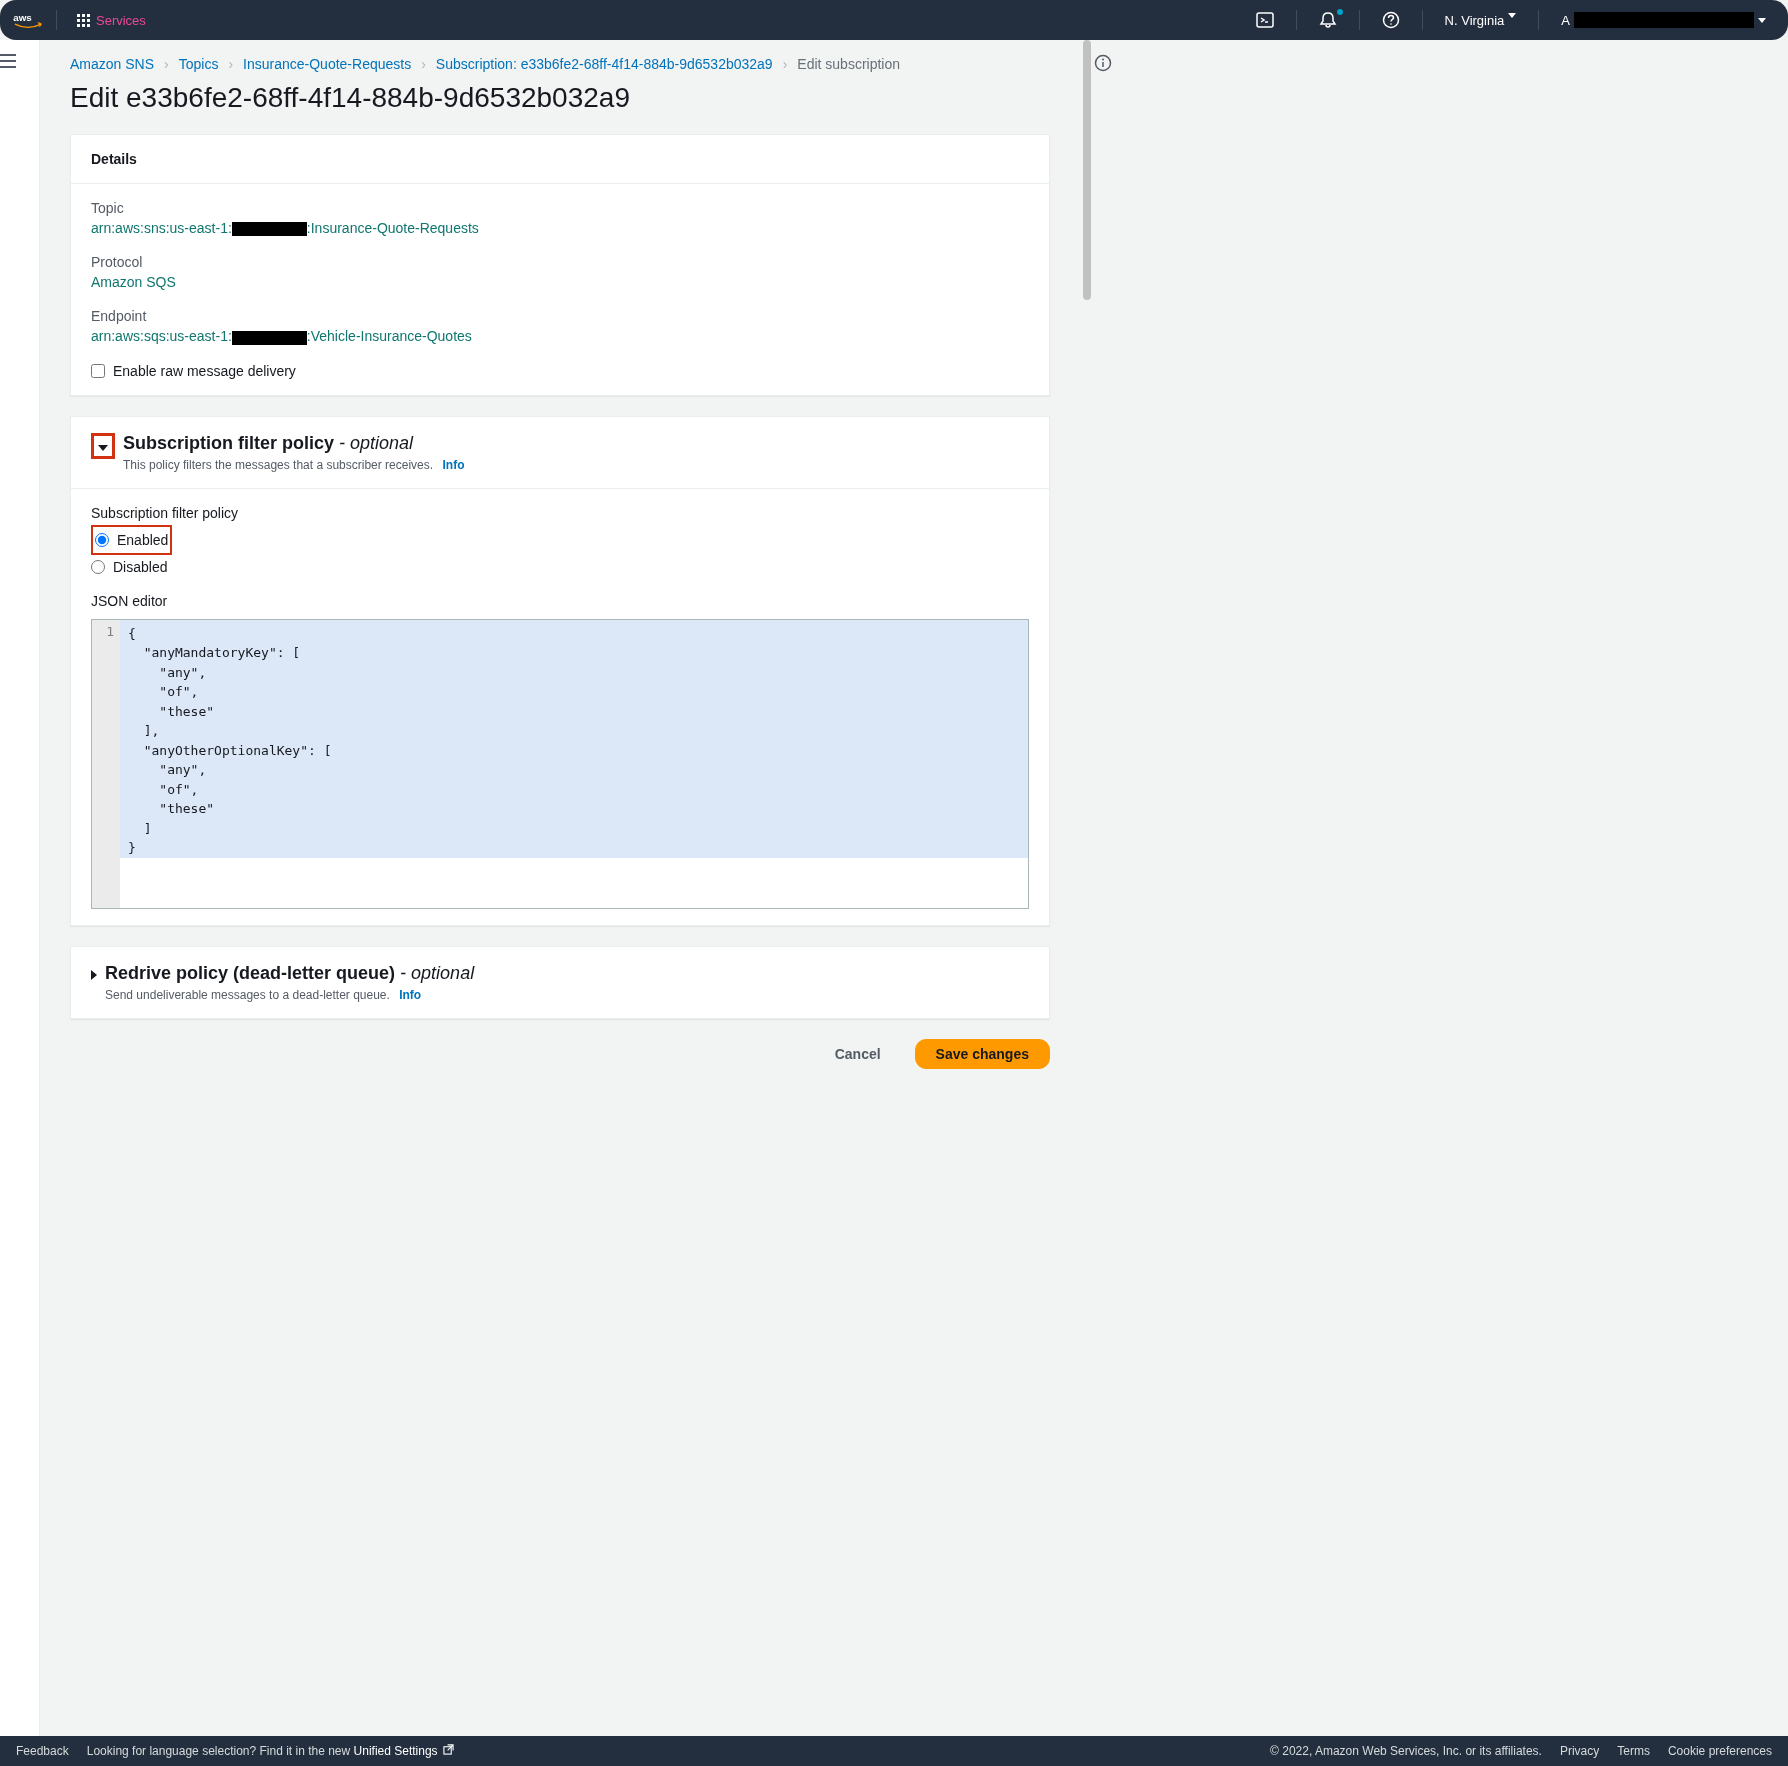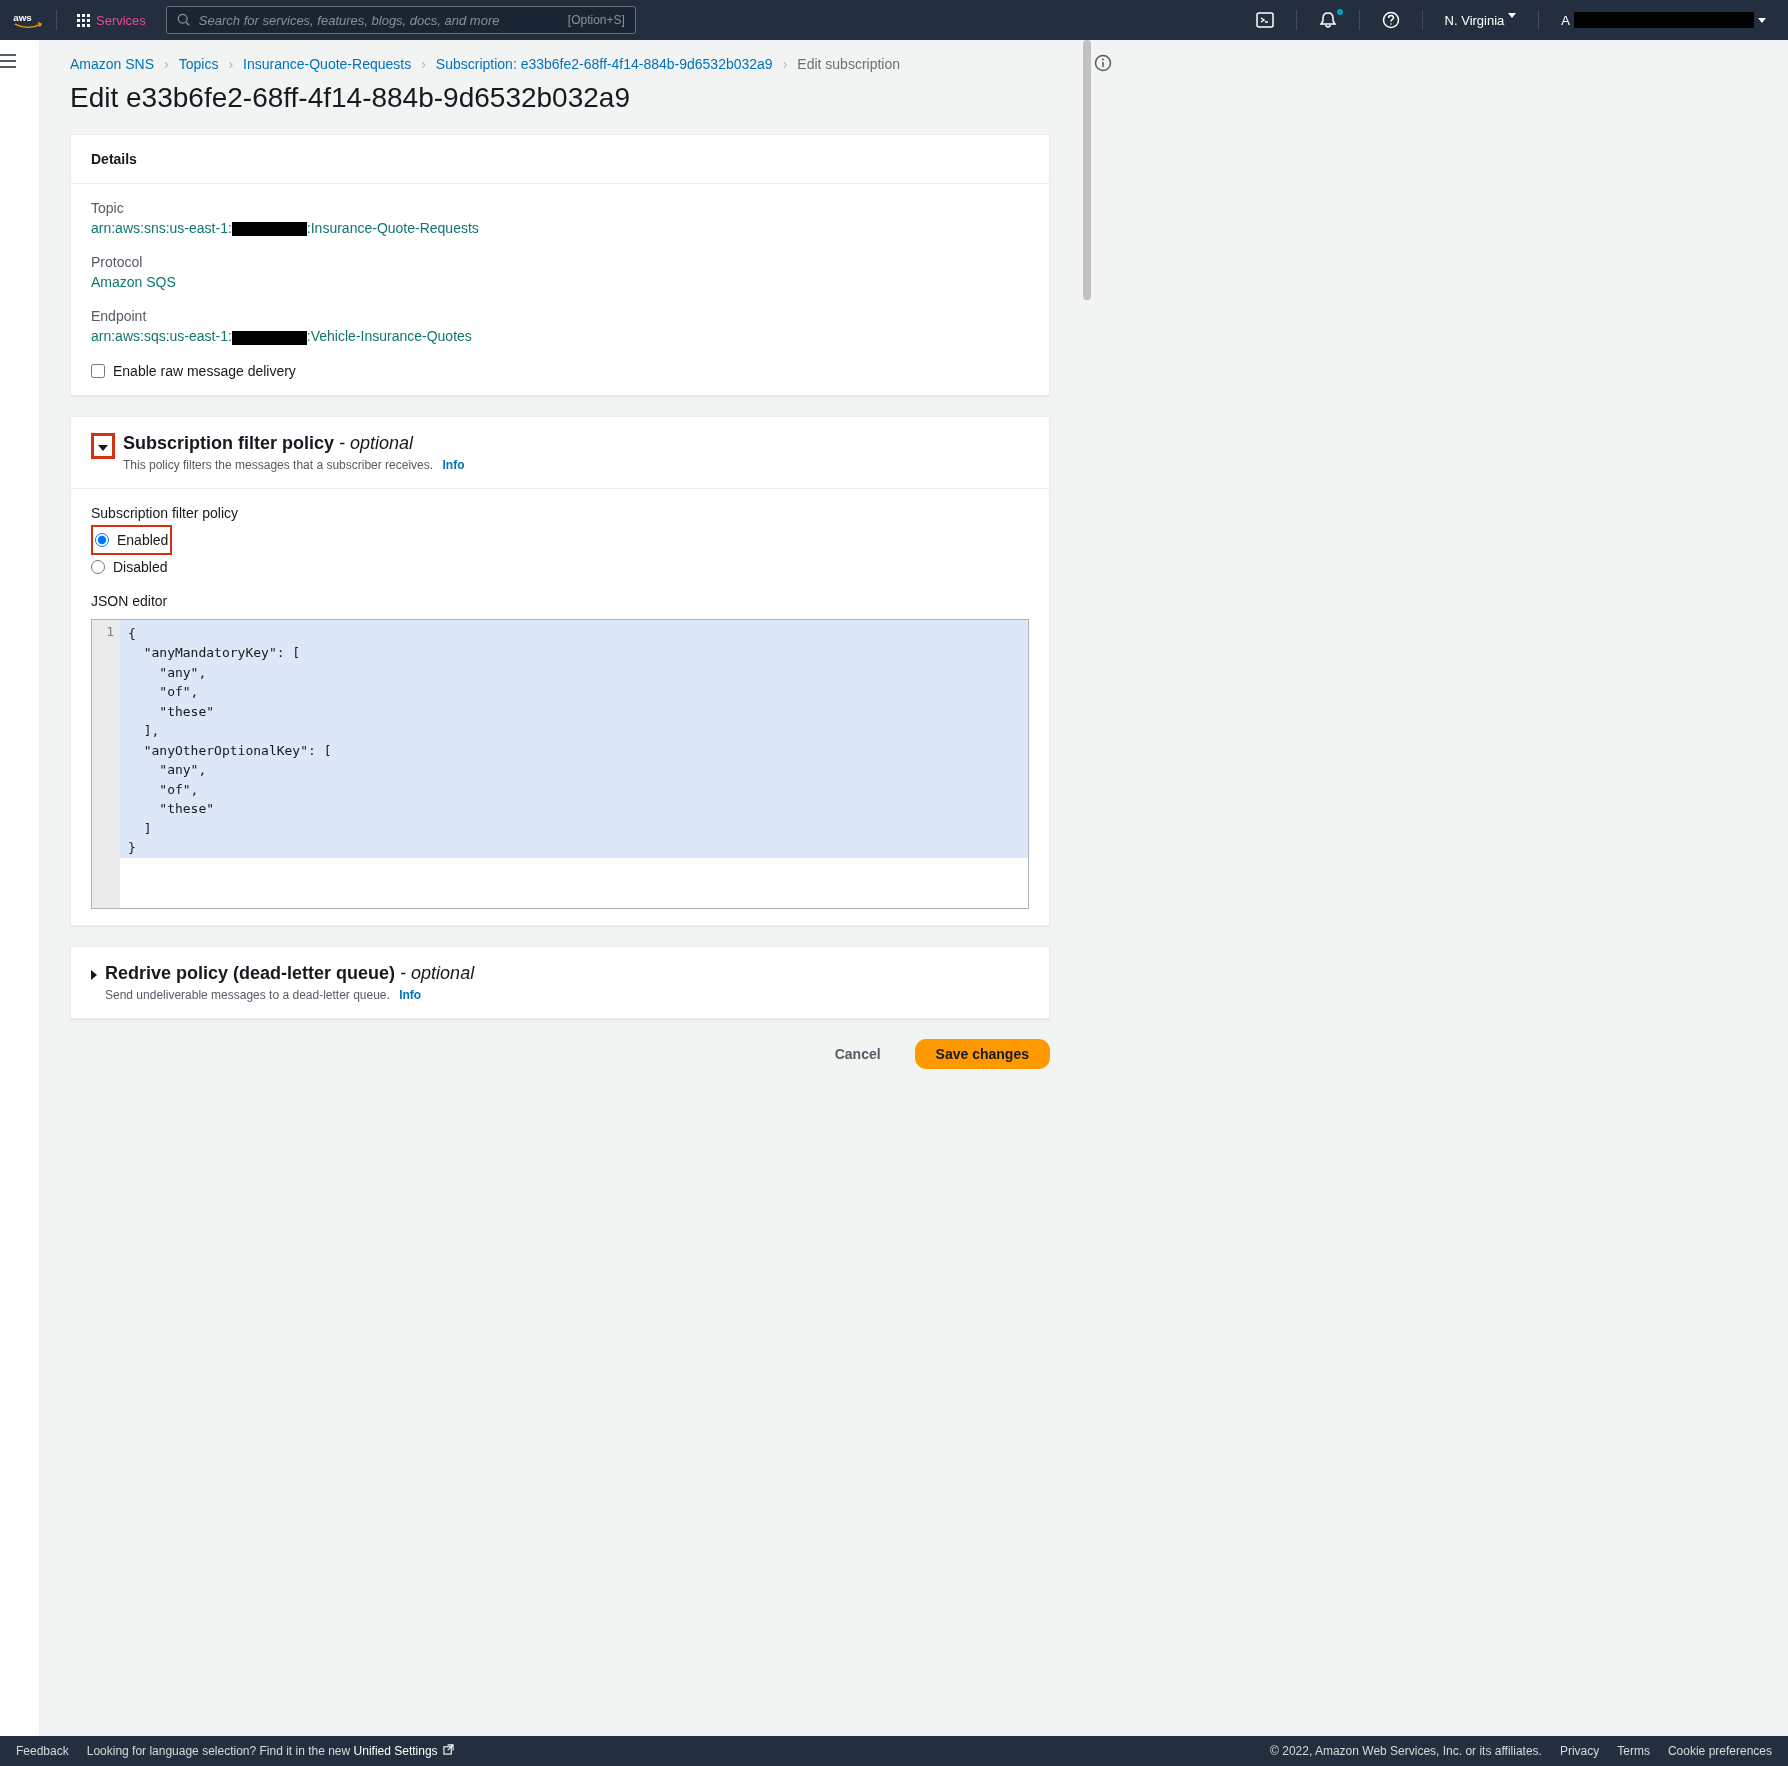--- a/index.html
+++ b/index.html
@@ -1,19 +1,19 @@
 <!DOCTYPE html>
 <html><head>
   <meta charset="utf-8">
   <style>
     * { margin: 0; padding: 0; box-sizing: border-box; }
     body { font-family: "Amazon Ember", "Helvetica Neue", Arial, sans-serif; font-size: 14px; background: #f2f3f3; color: #16191f; }
     
     
-    .top-nav { background: #232f3e; height: 40px; display: flex; align-items: center; padding: 17px 12px; gap: 12px; }
+    .top-nav { background: #232f3e; height: 40px; display: flex; align-items: center; padding: 17px 12px; gap: 12px; border-radius: 16px; }
     .aws-logo { color: #fff; font-weight: bold; display: flex; align-items: center; }
     .aws-logo svg { height: 18px; }
     .services-btn { display: flex; align-items: center; gap: 6px; color: #ec4899; font-size: 13px; cursor: pointer; padding: 0 8px; }
     .services-grid { display: inline-grid; grid-template-columns: repeat(3, 3px); grid-gap: 2px; }
     .services-grid span { width: 3px; height: 3px; background: #fff; }
     .search-bar { flex: 0 0 auto; width: 470px; display: flex; align-items: center; background: #1a2533; border: 1px solid #687078; border-radius: 3px; height: 28px; padding: 0 10px; }
     .search-bar input { flex: 1; background: transparent; border: none; color: #fff; font-style: italic; font-size: 13px; outline: none; }
     .search-bar input::placeholder { color: #879196; }
     .search-shortcut { color: #879196; font-size: 12px; }
     .nav-spacer { flex: 1; }
@@ -113,28 +113,20 @@
         <span></span>
         <span></span>
         <span></span>
         <span></span>
         <span></span>
         <span></span>
         <span></span>
         <span></span>
       </span>
     <span>Services</span>
-  </div>
-  <div class="search-bar">
-    <svg width="14" height="14" viewBox="0 0 16 16">
-        <circle cx="6.5" cy="6.5" r="5" stroke="#879196" stroke-width="1.5" fill="none"></circle>
-        <line x1="10.5" y1="10.5" x2="14" y2="14" stroke="#879196" stroke-width="1.5"></line>
-      </svg>
-    <input type="text" style="margin-left: 8px;" placeholder="Search for services, features, blogs, docs, and more">
-    <span class="search-shortcut">[Option+S]</span>
   </div>
   <div class="nav-spacer"></div>
   <div class="nav-icon">
     <svg width="18" height="18" viewBox="0 0 18 18">
         <rect x="1" y="2" width="16" height="14" rx="2" stroke="#fff" stroke-width="1.5" fill="none"></rect>
         <path d="M5 7 L8 9 L5 11" stroke="#fff" stroke-width="1.5" fill="none"></path>
         <line x1="9" y1="11" x2="12" y2="11" stroke="#fff" stroke-width="1.5"></line>
       </svg>
   </div>
   <div class="nav-div"></div>

